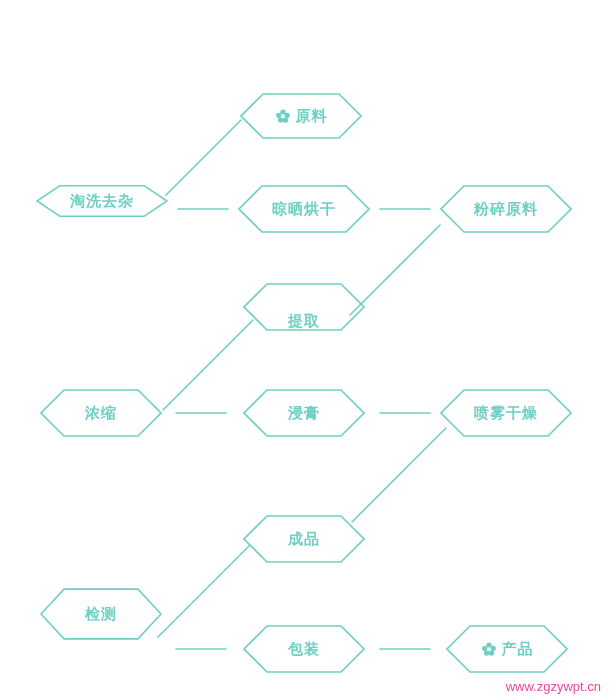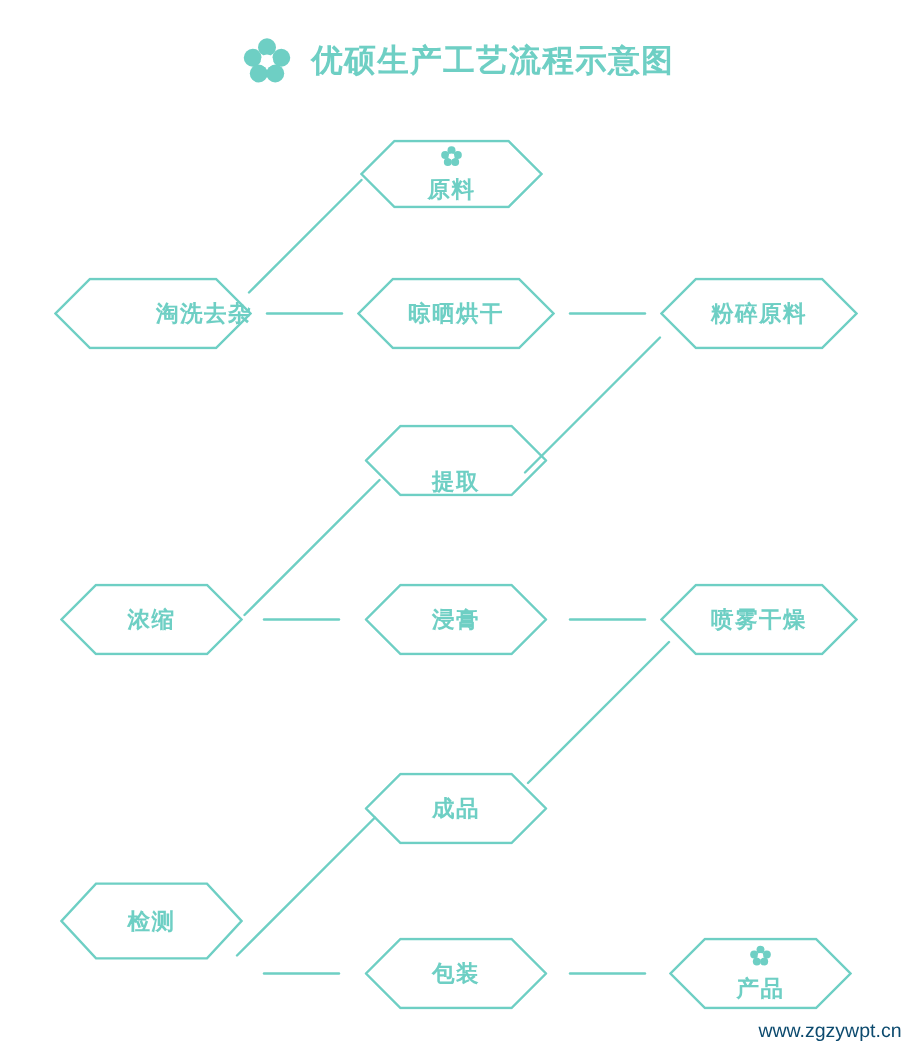--- a/index.html
+++ b/index.html
@@ -70,21 +70,20 @@
     width: 100%;
     height: 100%;
   }
   .node .node-inner {
     position: relative;
     display: flex;
     align-items: center;
     justify-content: center;
     gap: 5px;
     z-index: 2;
-    flex-direction: column;
   }
   .node .node-label {
     font-size: 15px;
     color: #6ecfc4;
     font-weight: bold;
     letter-spacing: 1px;
     white-space: nowrap;
   }
   .node .node-icon {
     width: 16px;
@@ -92,41 +91,30 @@
     flex: none;
     display: block;
   }
 
   
   .watermark {
     position: absolute;
     right: 8px;
     bottom: 6px;
     font-size: 13px;
-    color: #0c4a6e;
+    color: #ec4899;
     font-family: "Liberation Sans", sans-serif;
     white-space: nowrap;
   }
 </style>
 </head>
 <body>
 
 <div id="flow-root">
 
-  <div class="header">
-    <svg class="header-logo" viewBox="0 0 36 36">
-      <circle cx="18" cy="9.5" r="6" fill="#6ecfc4"></circle>
-      <circle cx="8.5" cy="16.5" r="6" fill="#6ecfc4"></circle>
-      <circle cx="27.5" cy="16.5" r="6" fill="#6ecfc4"></circle>
-      <circle cx="12.5" cy="27" r="6" fill="#6ecfc4"></circle>
-      <circle cx="23.5" cy="27" r="6" fill="#6ecfc4"></circle>
-      <circle cx="18" cy="18.5" r="4.2" fill="#ffffff"></circle>
-    </svg>
-    <div class="header-title">优硕生产工艺流程示意图</div>
-  </div>
 
   <svg id="lines">
       <line x1="241" y1="120" x2="166" y2="195" stroke="#6ecfc4" stroke-width="1.6" stroke-linecap="round"></line>
       <line x1="178" y1="209" x2="228" y2="209" stroke="#6ecfc4" stroke-width="1.6" stroke-linecap="round"></line>
       <line x1="380" y1="209" x2="430" y2="209" stroke="#6ecfc4" stroke-width="1.6" stroke-linecap="round"></line>
       <line x1="440" y1="225" x2="350" y2="315" stroke="#6ecfc4" stroke-width="1.6" stroke-linecap="round"></line>
       <line x1="253" y1="320" x2="163" y2="410" stroke="#6ecfc4" stroke-width="1.6" stroke-linecap="round"></line>
       <line x1="176" y1="413" x2="226" y2="413" stroke="#6ecfc4" stroke-width="1.6" stroke-linecap="round"></line>
       <line x1="380" y1="413" x2="430" y2="413" stroke="#6ecfc4" stroke-width="1.6" stroke-linecap="round"></line>
       <line x1="446" y1="428" x2="352" y2="522" stroke="#6ecfc4" stroke-width="1.6" stroke-linecap="round"></line>
@@ -145,21 +133,21 @@
             <circle cx="18" cy="9.5" r="6" fill="#6ecfc4"></circle>
             <circle cx="8.5" cy="16.5" r="6" fill="#6ecfc4"></circle>
             <circle cx="27.5" cy="16.5" r="6" fill="#6ecfc4"></circle>
             <circle cx="12.5" cy="27" r="6" fill="#6ecfc4"></circle>
             <circle cx="23.5" cy="27" r="6" fill="#6ecfc4"></circle>
             <circle cx="18" cy="18.5" r="4.2" fill="#ffffff"></circle>
           </svg>
           <span class="node-label">原料</span>
         </div>
       </div>
-      <div class="node" style="left: 36px; top: 185px; width: 132px; height: 48px; justify-content: flex-end;">
+      <div class="node" style="left: 36px; top: 185px; width: 132px; height: 32px;">
         <svg class="hex" viewBox="0 0 132 48" preserveAspectRatio="none">
           <polygon points="24,1 108,1 131,24 108,47 24,47 1,24" fill="none" stroke="#6ecfc4" stroke-width="1.6" vector-effect="non-scaling-stroke"></polygon>
         </svg>
         <div class="node-inner">
           <span class="node-label">淘洗去杂</span>
         </div>
       </div>
       <div class="node" style="left: 238px; top: 185px; width: 132px; height: 48px;">
         <svg class="hex" viewBox="0 0 132 48" preserveAspectRatio="none">
           <polygon points="24,1 108,1 131,24 108,47 24,47 1,24" fill="none" stroke="#6ecfc4" stroke-width="1.6" vector-effect="non-scaling-stroke"></polygon>

